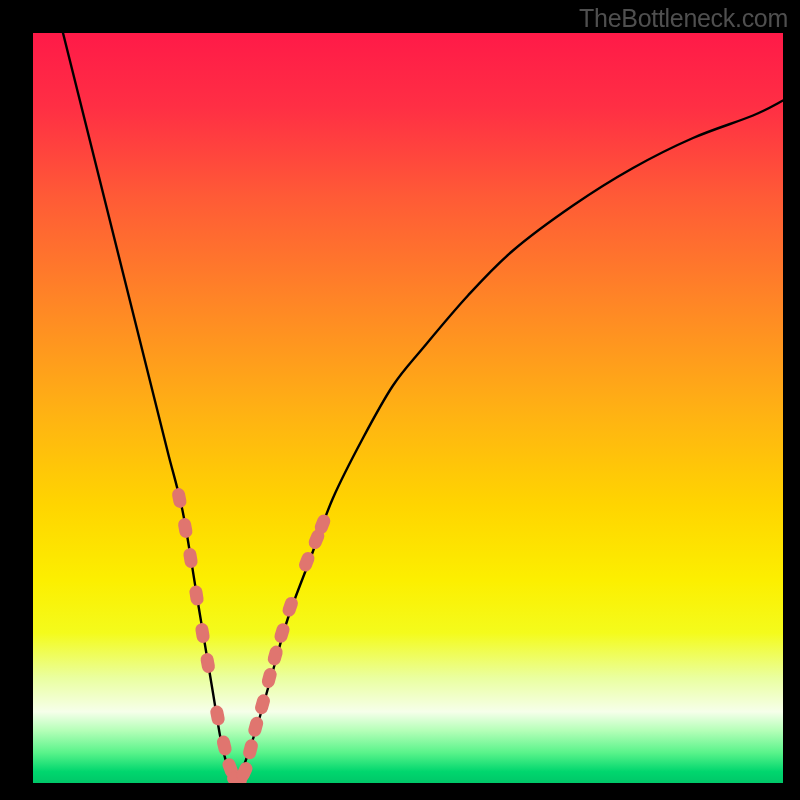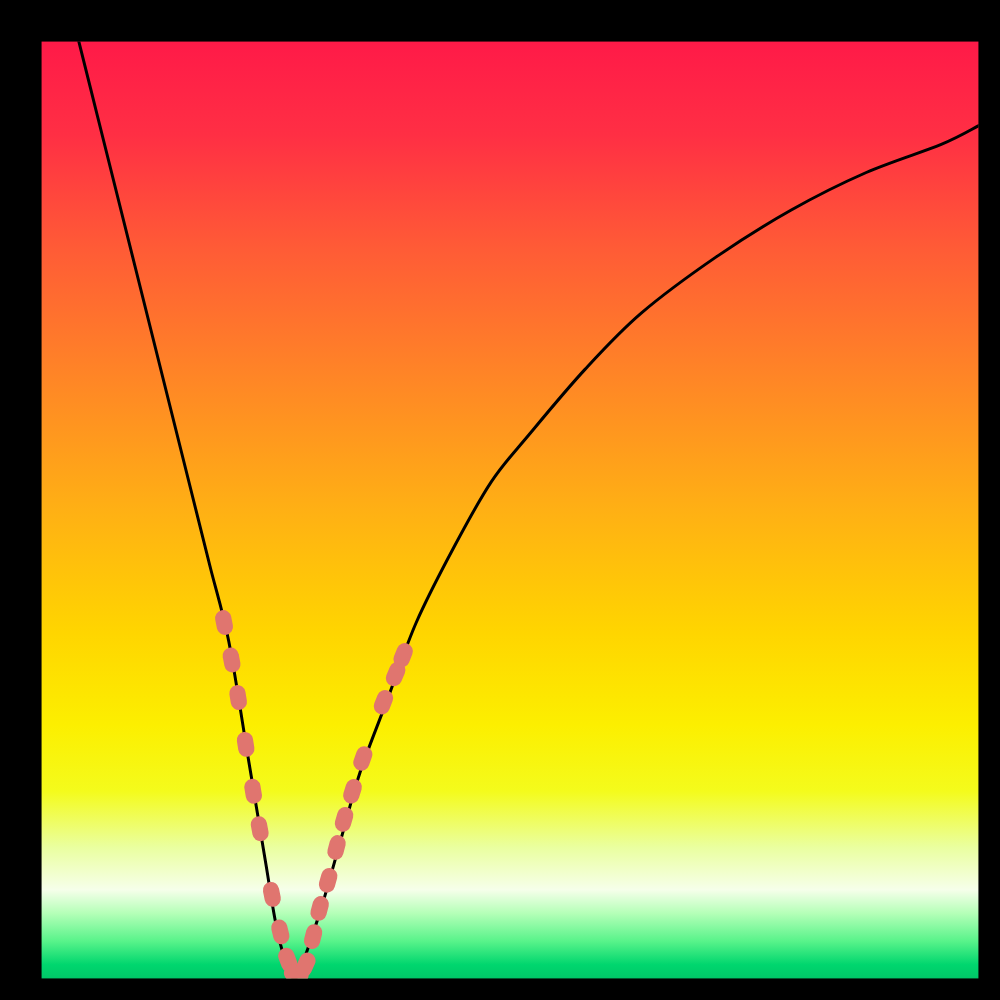--- a/index.html
+++ b/index.html
@@ -40,20 +40,21 @@
     display: block;
     width: 750px;
     height: 750px;
   }
 </style>
 </head>
 <body>
 
 <div class="frame">
 
+  <div class="attribution">TheBottleneck.com</div>
 
   <div class="plot-area">
     <svg class="plot-svg" viewBox="0 0 750 750" preserveAspectRatio="none">
       <defs>
         <linearGradient id="bg-grad" x1="0" y1="0" x2="0" y2="1">
         <stop offset="0.00%" stop-color="#ff1a48"></stop>
             <stop offset="10.00%" stop-color="#ff2f44"></stop>
             <stop offset="22.00%" stop-color="#ff5b36"></stop>
             <stop offset="35.00%" stop-color="#ff8327"></stop>
             <stop offset="50.00%" stop-color="#ffb014"></stop>

